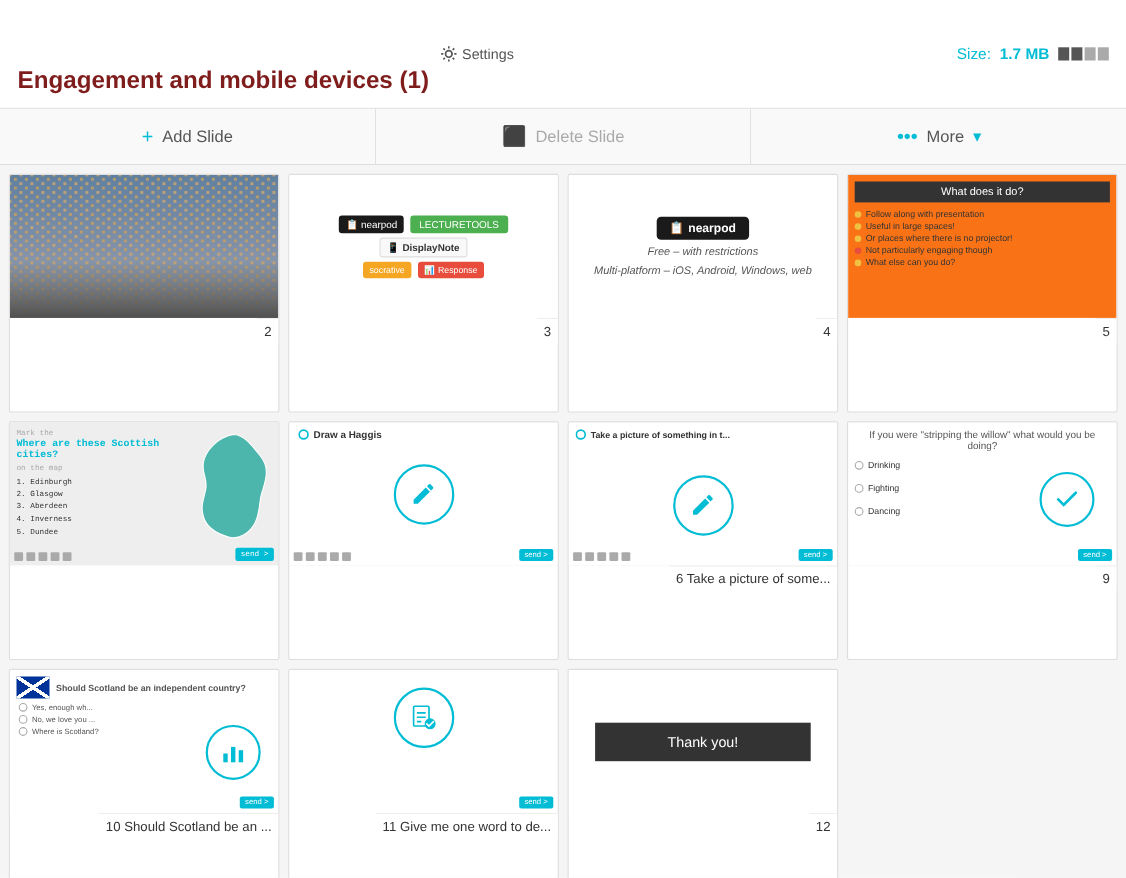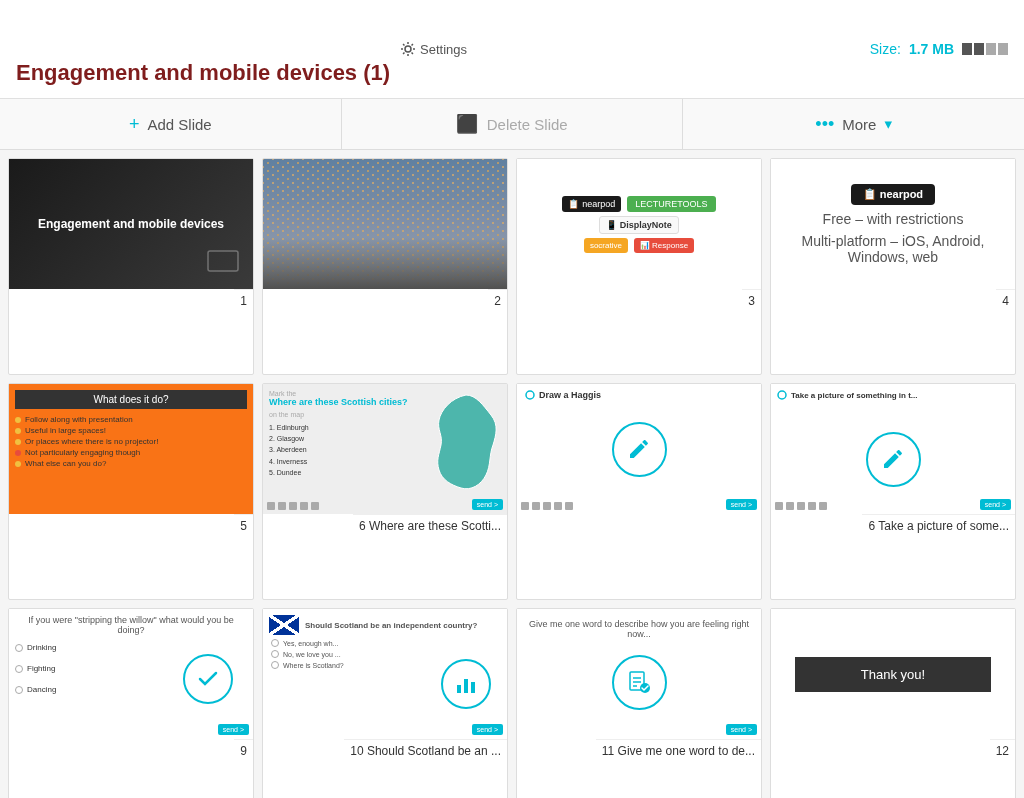--- a/index.html
+++ b/index.html
@@ -154,41 +154,42 @@
     .s4 {
       background: #fff;
       padding: 8px;
       display: flex;
       flex-direction: column;
       align-items: center;
       justify-content: center;
       gap: 6px;
     }
     .nearpod-logo { background: #1a1a1a; color: #fff; font-size: 11px; border-radius: 4px; padding: 4px 12px; font-weight: bold; }
-    .nearpod-text { font-size: 14px; color: #555; text-align: center; }
+    .nearpod-text { font-size: 10px; color: #555; text-align: center; font-style: italic; }
 
     
     .s5 {
       background: #f97316;
       padding: 6px;
       font-size: 8px;
       color: #333;
     }
     .s5-title { background: #333; color: #fff; padding: 4px 6px; font-size: 10px; text-align: center; margin-bottom: 6px; }
     .s5-item { margin-bottom: 2px; display: flex; gap: 4px; align-items: flex-start; }
     .dot { width: 6px; height: 6px; border-radius: 50%; flex-shrink: 0; margin-top: 2px; }
     .dot-yellow { background: #f0c040; }
     .dot-red { background: #e74c3c; }
     .s6-content {
       width: 100%;
       height: 100%;
       display: flex;
       padding: 6px;
       gap: 4px;
       position: relative;
+      font-family: Liberation Mono, monospace;
     }
     .s6-title { color: #00bcd4; font-size: 9px; font-weight: bold; margin-bottom: 4px; }
     .send-btn {
       position: absolute;
       bottom: 4px;
       right: 4px;
       background: #00bcd4;
       color: #fff;
       font-size: 7px;
       padding: 2px 5px;
@@ -391,33 +392,20 @@
   </div>
   <div class="toolbar-btn more">
     <span class="icon">•••</span>
     <span>More</span>
     <span style="color:#00bcd4;">▾</span>
   </div>
 </div>
 
 <div class="slides-container">
 
-  <div class="slide-item">
-    <div class="slide-thumb">
-      <div class="s1" style="width:100%;height:100%;background:linear-gradient(135deg,#1a1a1a 0%,#3a3a3a 100%);">
-        <span style="color:#fff;font-size:12px;text-align:center;padding:8px;">Engagement and mobile devices</span>
-        <div style="position:absolute;bottom:10px;right:10px;opacity:0.3;">
-          <svg width="40" height="30" viewBox="0 0 40 30">
-              <rect x="5" y="5" width="30" height="20" rx="2" fill="none" stroke="#fff" stroke-width="1.5"></rect>
-            </svg>
-        </div>
-      </div>
-    </div>
-    <div class="slide-label">1</div>
-  </div>
 
   <div class="slide-item">
     <div class="slide-thumb">
       <div style="width:100%;height:100%;background:linear-gradient(180deg,#6080a0 0%,#8090a8 50%,#a0a8b0 100%);position:relative;overflow:hidden;">
 
         <div style="position:absolute;inset:0;background-image:radial-gradient(circle,#c8a060 1.5px,transparent 1.5px),radial-gradient(circle,#d0a870 1.5px,transparent 1.5px);background-size:10px 8px,10px 8px;background-position:0 0,5px 4px;opacity:0.8;"></div>
         <div style="position:absolute;bottom:0;left:0;right:0;height:40%;background:linear-gradient(180deg,transparent,#505050);"></div>
       </div>
     </div>
     <div class="slide-label">2</div>
@@ -504,21 +492,20 @@
         <div class="send-btn">send &gt;</div>
         <div class="slide-tools">
           <div class="tool-icon"></div>
             <div class="tool-icon"></div>
             <div class="tool-icon"></div>
             <div class="tool-icon"></div>
             <div class="tool-icon"></div>
         </div>
       </div>
     </div>
-    <div class="slide-label">6  Where are these Scotti...</div>
   </div>
 
   <div class="slide-item">
     <div class="slide-thumb" style="position:relative;">
       <div class="s7" style="width:100%;height:100%;">
         <div style="position:absolute;top:6px;left:8px;right:6px;display:flex;align-items:center;gap:4px;">
           <svg width="10" height="10" viewBox="0 0 10 10">
               <circle cx="5" cy="5" r="4" fill="none" stroke="#00bcd4" stroke-width="1.5"></circle>
             </svg>
           <span style="font-size:9px;color:#333;font-weight:bold;">Draw a Haggis</span>
@@ -626,21 +613,20 @@
         </div>
         <div class="send-btn" style="position:absolute;bottom:4px;right:4px;">send &gt;</div>
       </div>
     </div>
     <div class="slide-label">10  Should Scotland be an ...</div>
   </div>
 
   <div class="slide-item">
     <div class="slide-thumb" style="position:relative;">
       <div class="s11" style="width:100%;height:100%;">
-        <div class="s11-title">Give me one word to describe how you are feeling right now...</div>
         <div class="doc-circle">
           <svg width="26" height="26" viewBox="0 0 26 26">
             <rect x="4" y="2" width="14" height="18" rx="1" fill="none" stroke="#00bcd4" stroke-width="1.5"></rect>
             <line x1="7" y1="8" x2="15" y2="8" stroke="#00bcd4" stroke-width="1.5"></line>
             <line x1="7" y1="12" x2="15" y2="12" stroke="#00bcd4" stroke-width="1.5"></line>
             <line x1="7" y1="16" x2="11" y2="16" stroke="#00bcd4" stroke-width="1.5"></line>
             <circle cx="19" cy="18" r="5" fill="#00bcd4"></circle>
             <path d="M16 18l2 2 4-4" stroke="#fff" stroke-width="1.5" fill="none" stroke-linecap="round"></path>
           </svg>
         </div>

